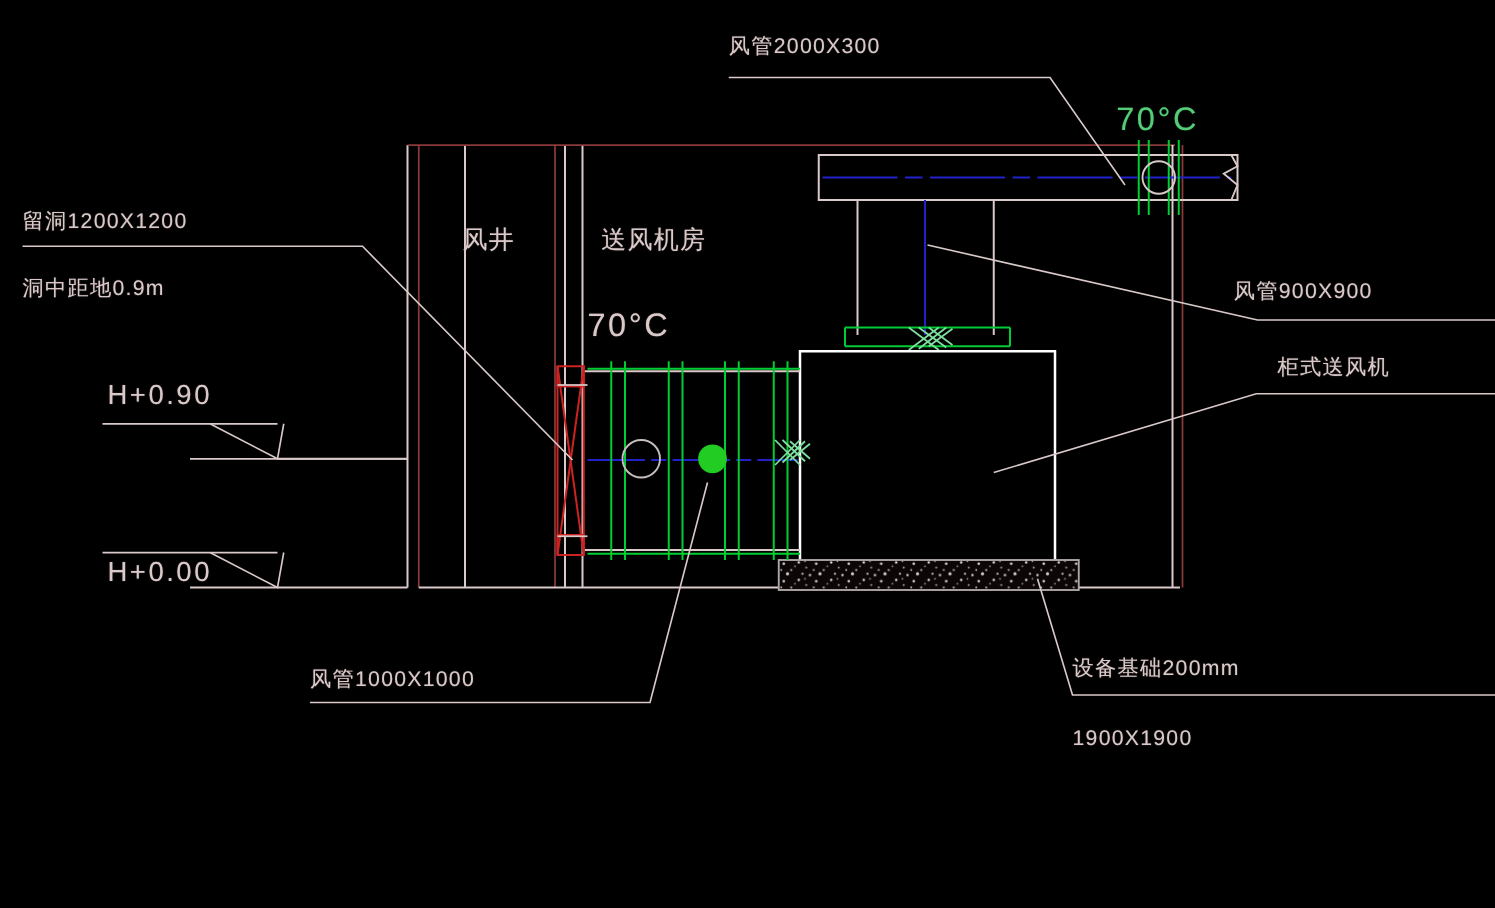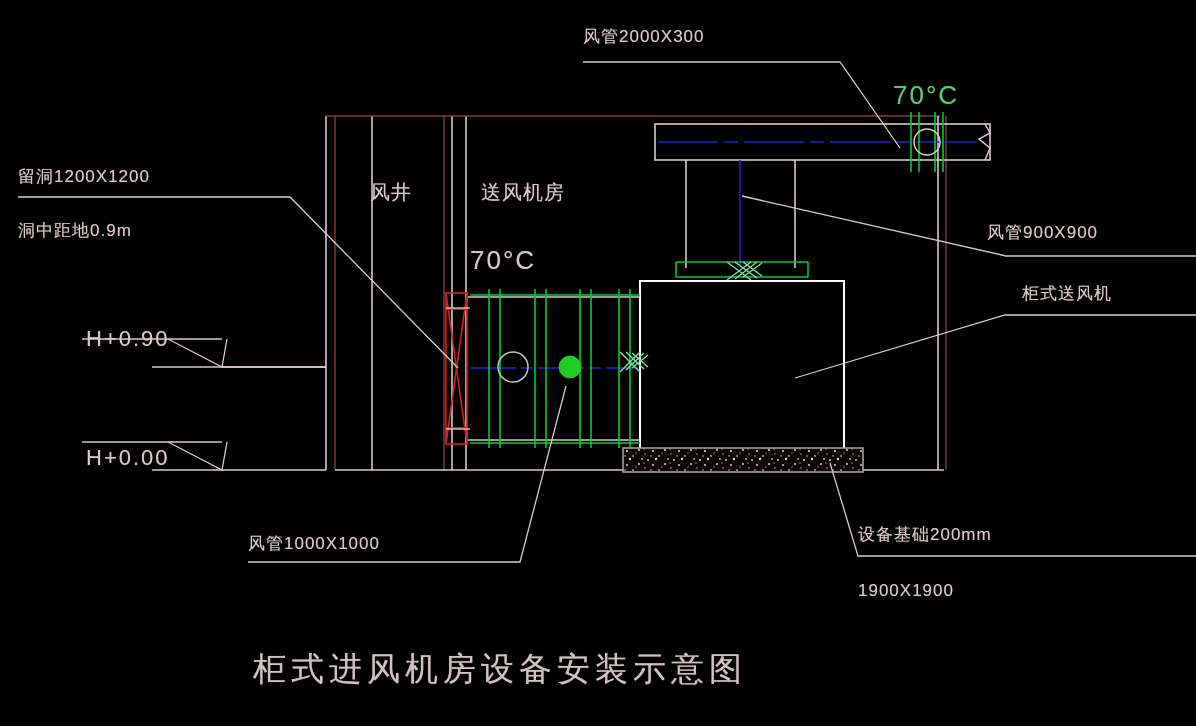--- a/index.html
+++ b/index.html
@@ -217,36 +217,35 @@
       <polyline points="248,562 520,562 566,386"></polyline>
 
       <polyline points="1196,556 858,556 830,463"></polyline>
     </g>
 
   </svg>
 
   <div class="cad-text t-label" style="left:18px; top:168px;">留洞1200X1200</div>
   <div class="cad-text t-label" style="left:18px; top:222px;text-align:right;">洞中距地0.9m</div>
 
-  <div class="cad-text t-elev" style="left:86px; top:305px;margin-top:23px;">H+0.90</div>
+  <div class="cad-text t-elev" style="left:86px; top:305px;">H+0.90</div>
   <div class="cad-text t-elev" style="left:86px; top:408px;margin-top:39px;">H+0.00</div>
 
   <div class="cad-text t-room" style="left:370px; top:182px;">风井</div>
   <div class="cad-text t-room" style="left:481px; top:182px;">送风机房</div>
 
   <div class="cad-text t-temp" style="left:470px; top:247px;">70°C</div>
 
   <div class="cad-text t-label" style="left:583px; top:28px;">风管2000X300</div>
 
   <div class="cad-text t-temp t-green" style="left:893px; top:82px;">70°C</div>
 
   <div class="cad-text t-label" style="left:987px; top:224px;text-align:center;">风管900X900</div>
 
   <div class="cad-text t-label" style="left:1006px; top:285px;margin-left:16px;">柜式送风机</div>
 
   <div class="cad-text t-label" style="left:248px; top:535px;">风管1000X1000</div>
 
   <div class="cad-text t-label" style="left:858px; top:526px;">设备基础200mm</div>
   <div class="cad-text t-label" style="left:858px; top:582px;">1900X1900</div>
 
-  <div class="cad-text t-title" style="left:253px; top:652px;">柜式进风机房设备安装示意图</div>
 
 </div>
 
 </body></html>

